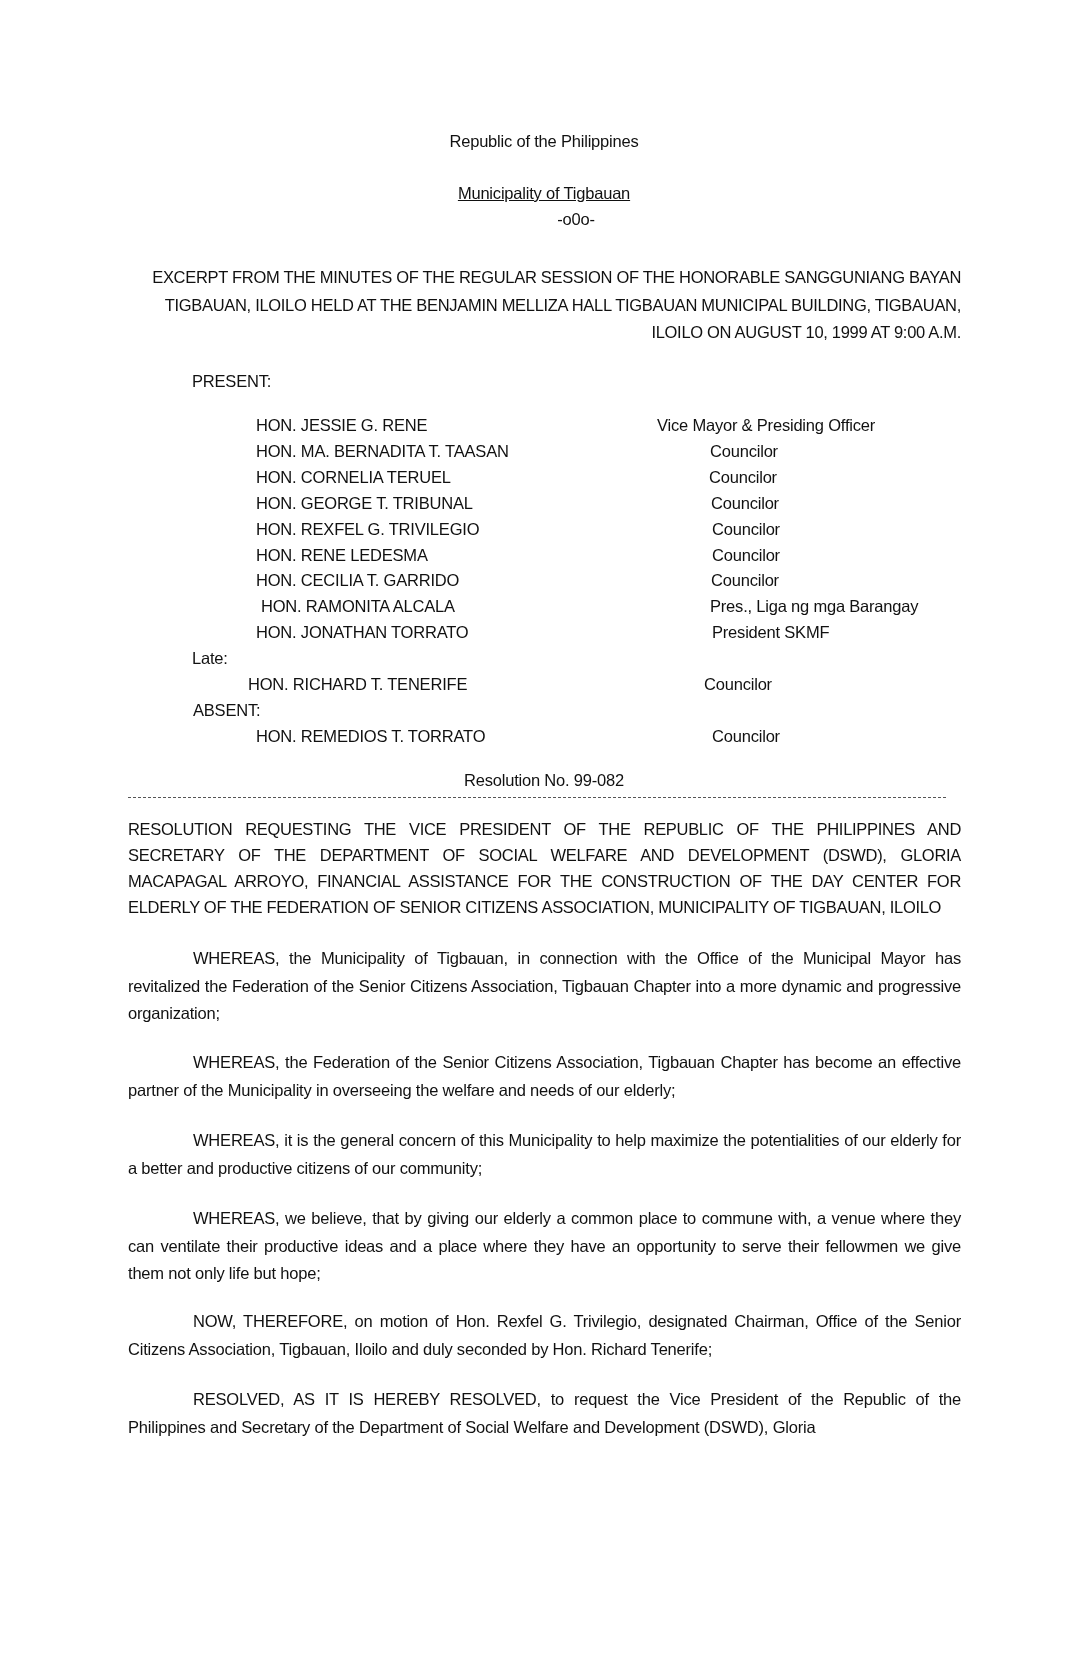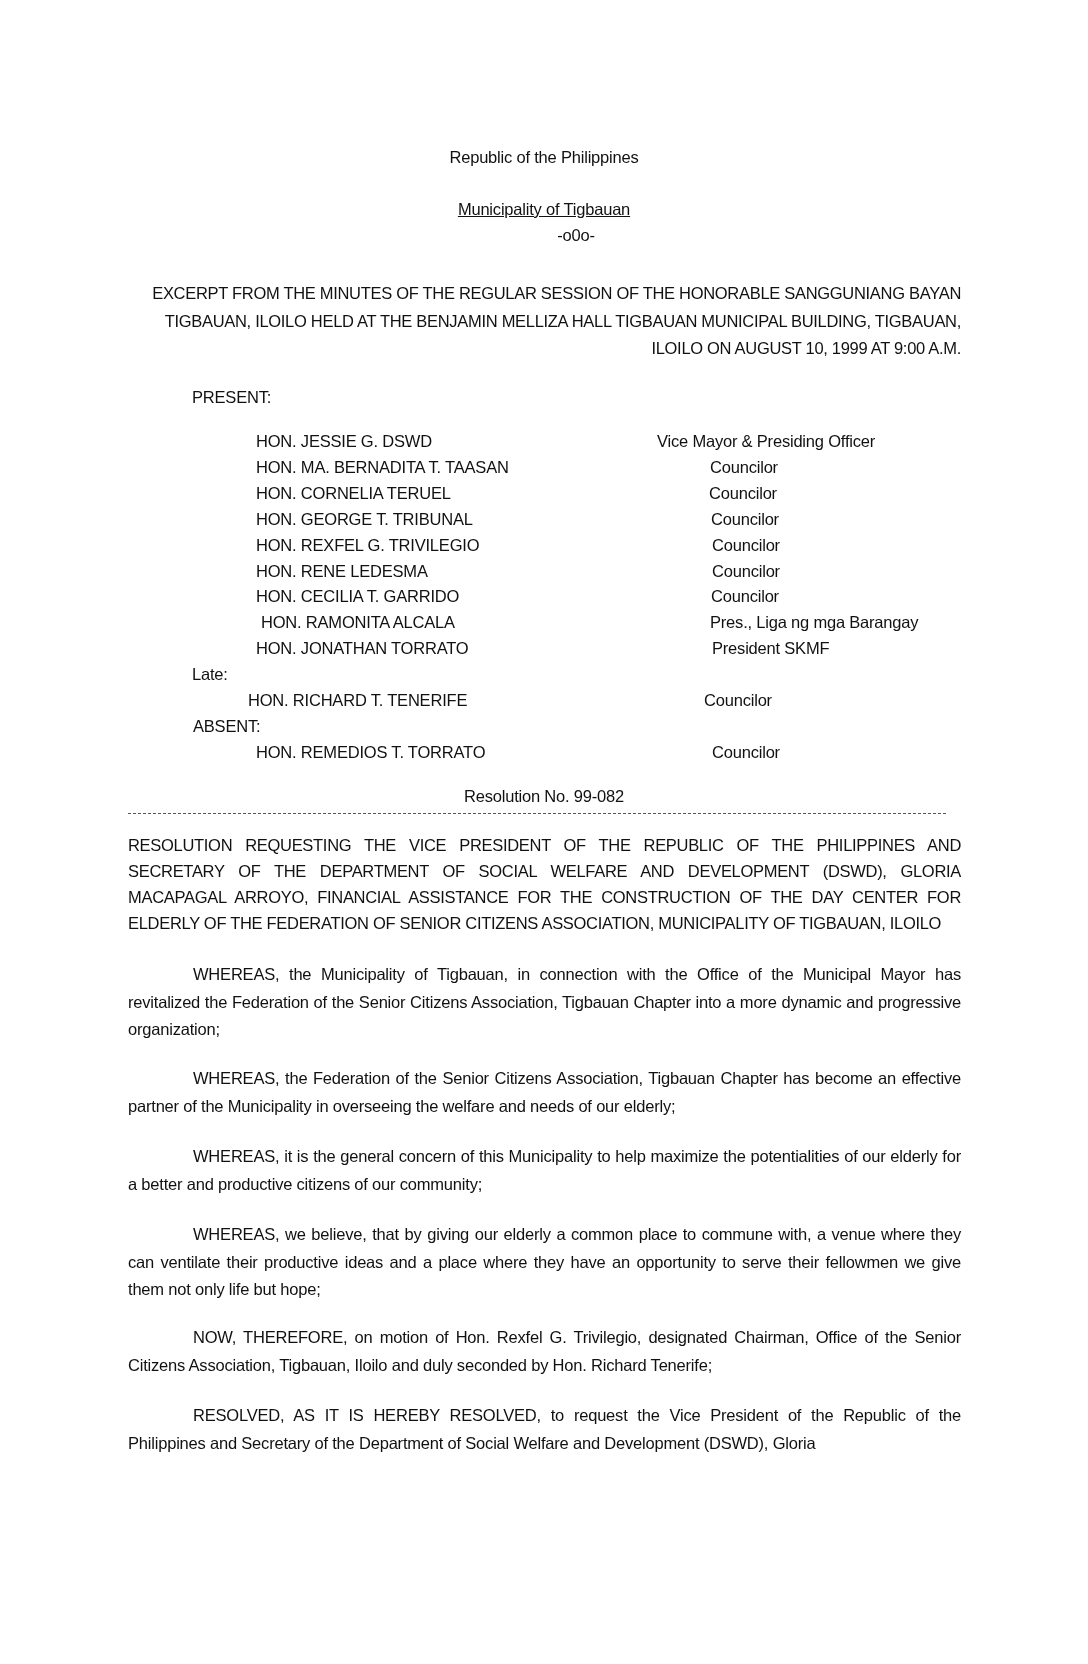--- a/index.html
+++ b/index.html
@@ -1,18 +1,18 @@
 <!DOCTYPE html>
 <html><head>
 <meta charset="utf-8">
 <style>
   html, body { margin: 0; padding: 0; background: #ffffff; }
   body { width: 1088px; height: 1664px; position: relative; overflow: hidden;
          font-family: "Liberation Sans", sans-serif; color: #111; }
-  .page { position: absolute; left: 0; top: 16px; width: 1088px; height: 1192px; }
+  .page { position: absolute; left: 0; top: 0; width: 1088px; height: 1192px; }
   .line { position: absolute; font-size: 16.5px; line-height: 20px; white-space: nowrap; letter-spacing: -0.2px; }
   .center { left: 0; width: 1088px; text-align: center; }
   .para { position: absolute; left: 128px; width: 833px; font-size: 16.5px; line-height: 27.5px; text-align: justify; letter-spacing: -0.2px; }
   .para .indent { display: inline-block; width: 65px; }
   .caps { letter-spacing: -0.3px; }
   .dash { position: absolute; left: 128px; width: 818px; top: 800px; height: 0;
           border-top: 1.5px dashed #555; }
 </style>
 </head>
 <body>
@@ -21,21 +21,21 @@
 
   <div class="line center" style="top:131px;">Republic of the Philippines</div>
   <div class="line center" style="top:183px;text-decoration:underline;">Municipality of Tigbauan</div>
   <div class="line center" style="top:209px;margin-left:32px;">-o0o-</div>
 
   <div class="para caps" style="top:264px; text-align:right;">EXCERPT FROM THE MINUTES OF THE REGULAR SESSION OF THE HONORABLE SANGGUNIANG BAYAN TIGBAUAN, ILOILO HELD AT THE BENJAMIN MELLIZA HALL TIGBAUAN MUNICIPAL BUILDING, TIGBAUAN, ILOILO  ON AUGUST 10, 1999 AT 9:00 A.M.</div>
 
   <div class="line" style="left:192px; top:371px;">PRESENT:</div>
 
   <div>
-    <div class="line" style="left:256px; top:415px;">HON. JESSIE G. DSWD</div>
+    <div class="line" style="left:256px; top:415px;">HON. JESSIE G. RENE</div>
     <div class="line" style="left:657px; top:415px;">Vice Mayor &amp; Presiding Officer</div>
 
     <div class="line" style="left:256px; top:441px;">HON. MA. BERNADITA T. TAASAN</div>
     <div class="line" style="left:710px; top:441px;">Councilor</div>
 
     <div class="line" style="left:256px; top:467px;">HON. CORNELIA TERUEL</div>
     <div class="line" style="left:709px; top:467px;">Councilor</div>
 
     <div class="line" style="left:256px; top:493px;">HON.  GEORGE T. TRIBUNAL</div>
     <div class="line" style="left:711px; top:493px;">Councilor</div>

